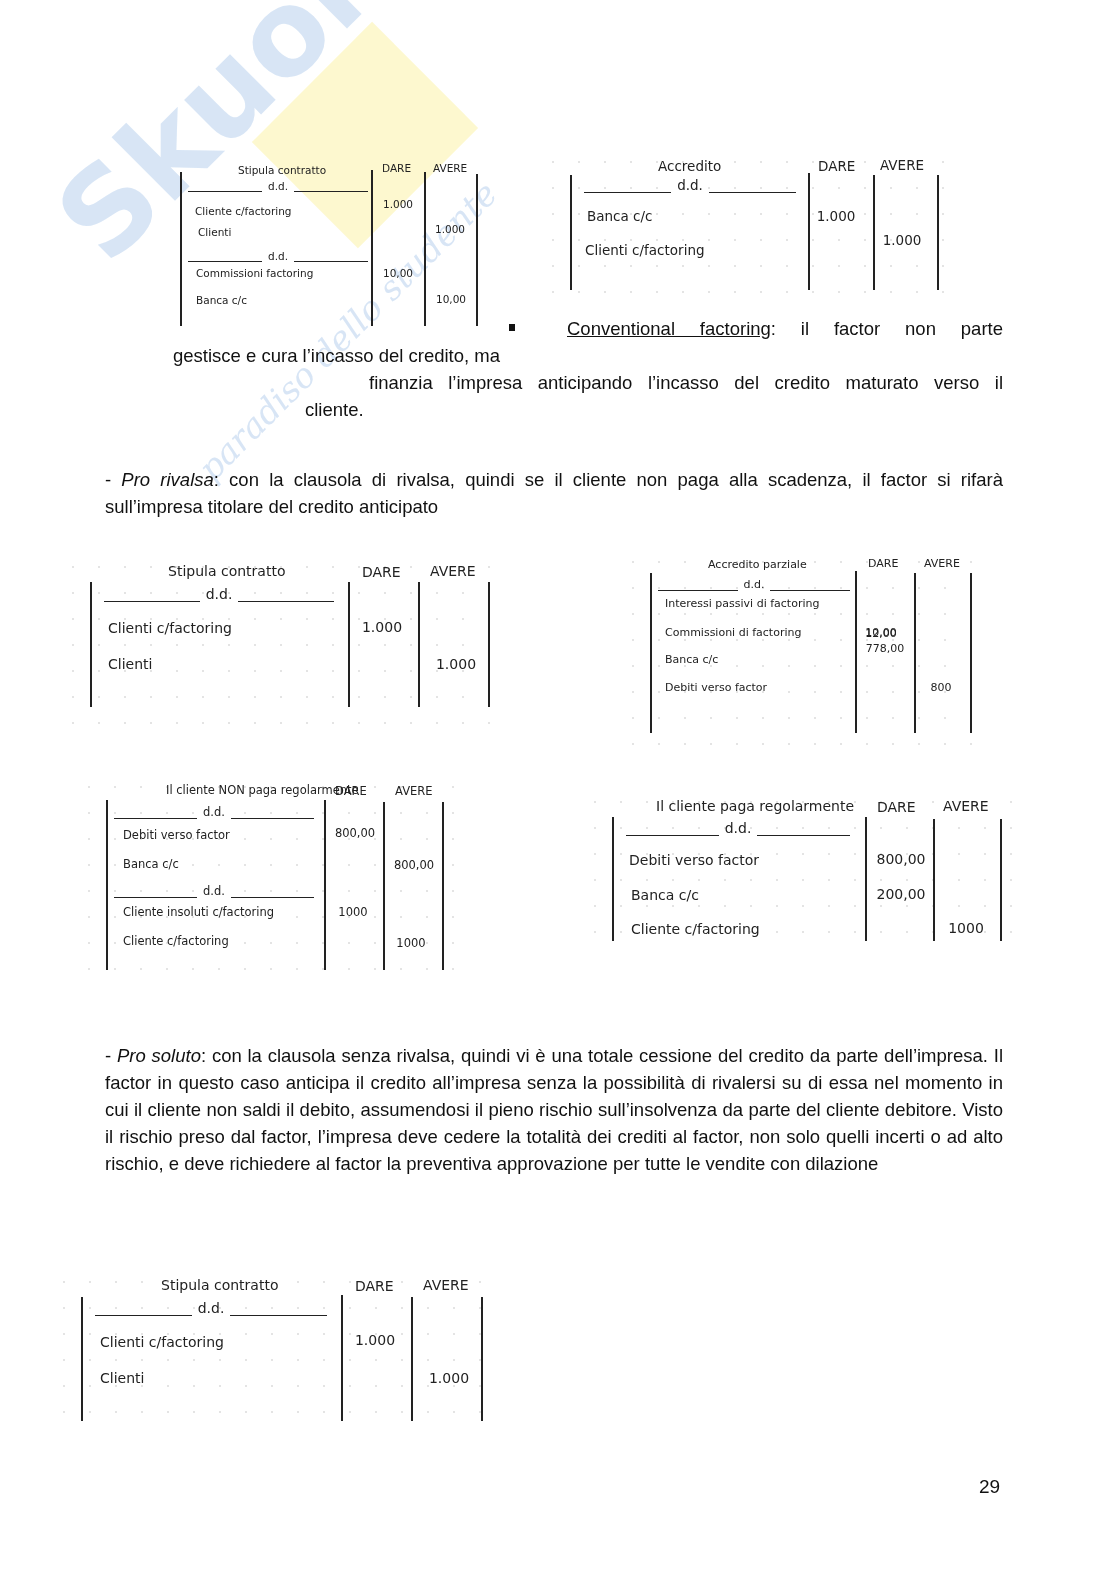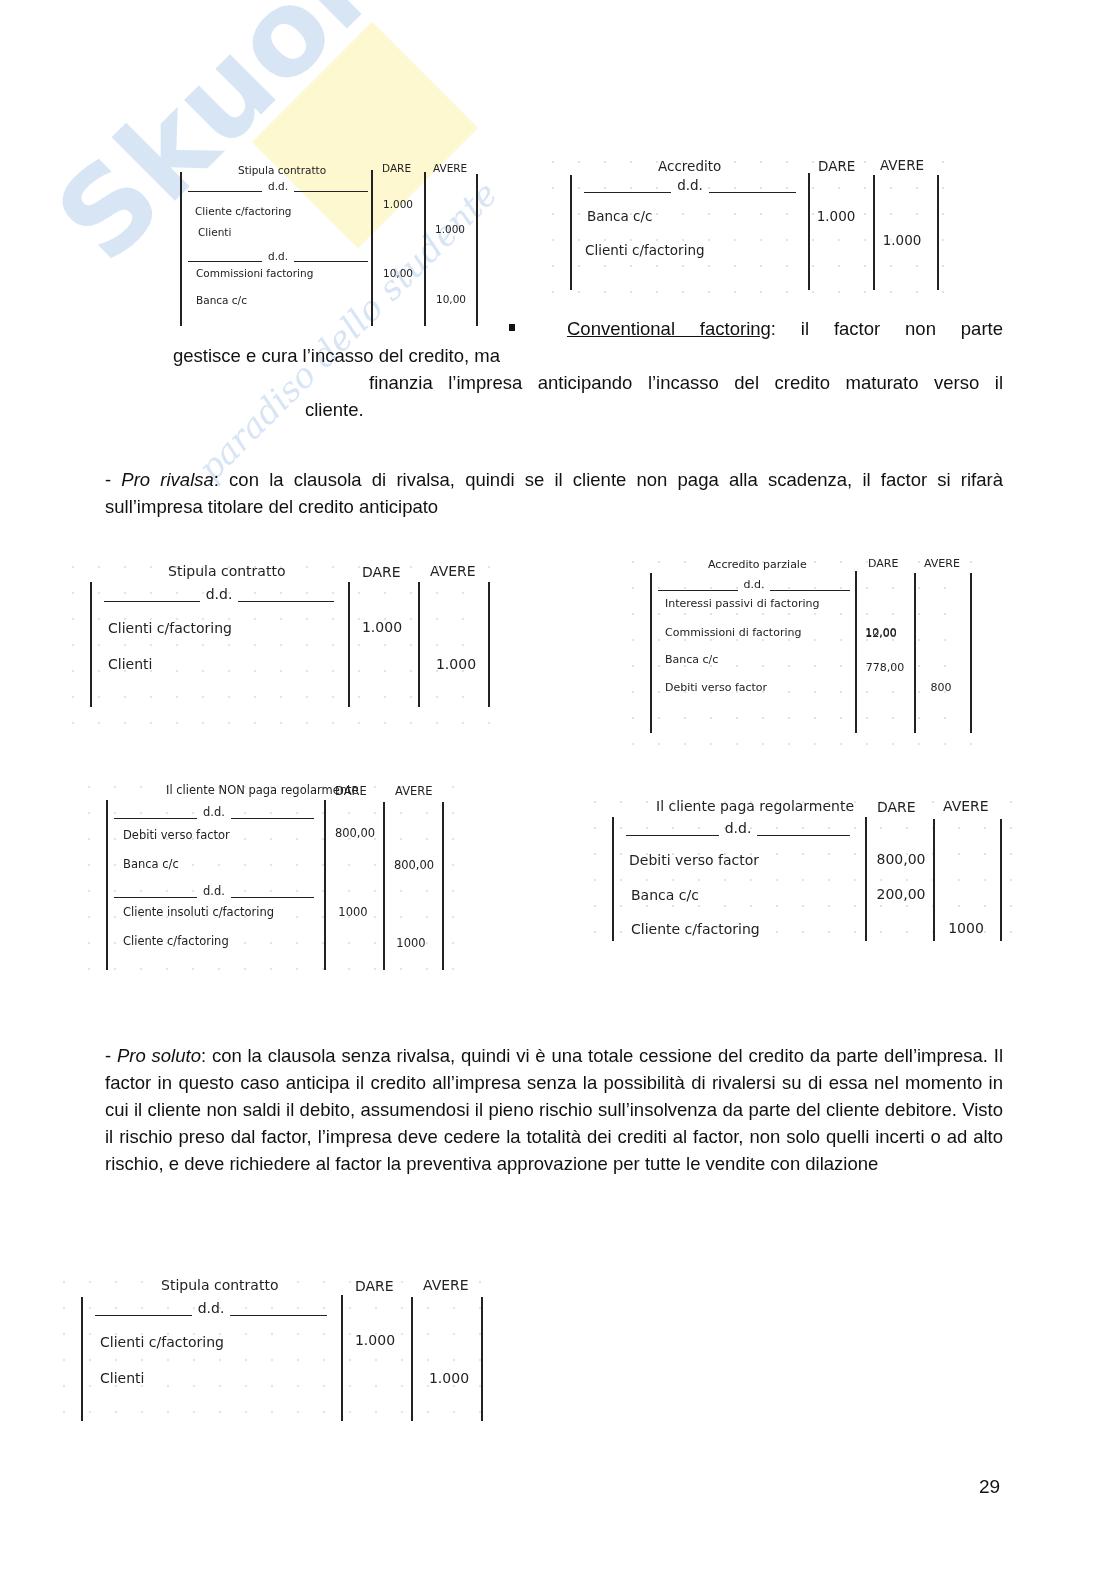--- a/index.html
+++ b/index.html
@@ -139,21 +139,21 @@
     <div class="dd" style="left:8px; top:23px; width:192px;">
         <span class="ln"></span>
         <span class="t">d.d.</span>
         <span class="ln"></span>
       </div>
     <div class="acct" style="left:15px; top:42px;">Interessi passivi di factoring</div>
     <div class="amt" style="left:208px; top:40px; width:46px;margin-top:32px;">12,00</div>
     <div class="acct" style="left:15px; top:71px;">Commissioni di factoring</div>
     <div class="amt" style="left:208px; top:71px; width:46px;">10,00</div>
     <div class="acct" style="left:15px; top:98px;">Banca c/c</div>
-    <div class="amt" style="left:212px; top:106px; width:46px;text-align:center;">778,00</div>
+    <div class="amt" style="left:212px; top:87px; width:46px;text-align:center;">778,00</div>
     <div class="acct" style="left:15px; top:126px;">Debiti verso factor</div>
     <div class="amt" style="left:268px; top:126px; width:46px;">800</div>
   </div>
 
   <div class="journal" style="left:106px; top:780px; width:340px; height:192px; font-size:11.5px;">
     <div class="dots"></div>
     <div class="vline" style="left:0; top:20px; height:170px;"></div>
     <div class="vline" style="left:218px; top:20px; height:170px;"></div>
     <div class="vline" style="left:277px; top:22px; height:168px;"></div>
     <div class="vline" style="left:336px; top:22px; height:168px;"></div>

